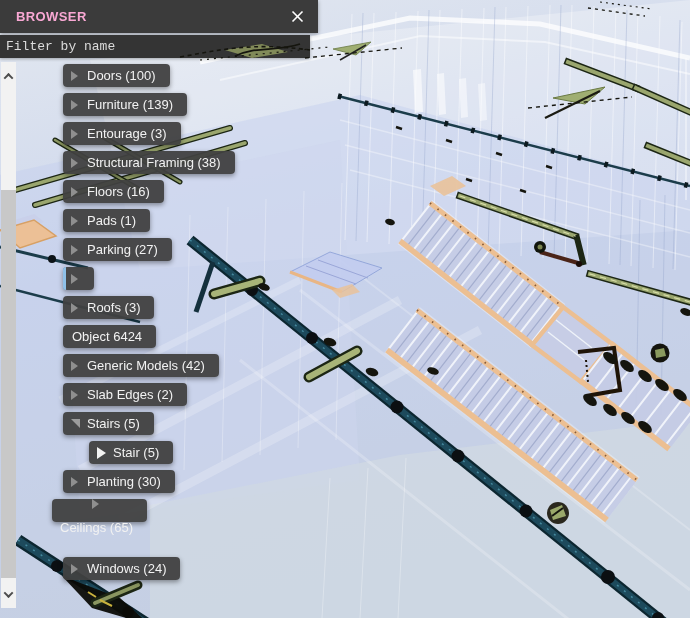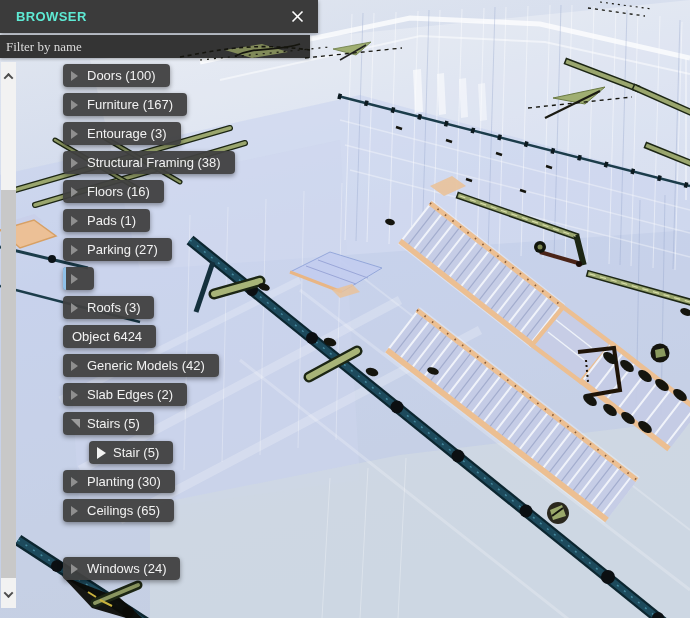--- a/index.html
+++ b/index.html
@@ -11,30 +11,30 @@
   }
   .scene{position:absolute;left:0;top:0;z-index:0;}
   .overlay{position:absolute;left:0;top:0;z-index:50;pointer-events:none;}
 
   
   .titlebar{
     position:absolute;left:0;top:0;width:318px;height:33px;z-index:10;
     background:var(--panel-bg,#3b3b3b);display:flex;align-items:center;
     padding-left:16px;box-shadow:0 1px 4px rgba(0,0,0,.35);
   }
-  .title{color:#5eead4;font-size:13px;font-weight:bold;letter-spacing:.4px;text-align:right;}
+  .title{color:#f9a8d4;font-size:13px;font-weight:bold;letter-spacing:.4px;text-align:right;}
   .closebtn{
     position:absolute;right:8px;top:0;width:26px;height:33px;
     display:flex;align-items:center;justify-content:center;cursor:pointer;
   }
   .filterbar{
     position:absolute;left:0;top:35px;width:310px;height:23px;z-index:10;
     background:var(--filter-bg,#343434);border:none;outline:none;
     color:#ececec;font-size:13px;padding:0 6px;
-    font-family:Liberation Serif, serif;
+    font-family:Liberation Mono, monospace;
     box-shadow:0 1px 3px rgba(0,0,0,.3);
   }
   .filterbar::placeholder{color:#dcdcdc;opacity:1;}
 
   
   .scrollbar{
     position:absolute;left:1px;top:62px;width:15px;height:546px;z-index:10;
     background:var(--sb-track,#f2f2f2);
   }
   .sb-btn{position:absolute;left:0;width:15px;height:20px;display:flex;align-items:center;justify-content:center;cursor:pointer;}
@@ -320,21 +320,21 @@
           </svg>
         </span>
         <span class="tlabel">Doors (100)</span>
       </div>
       <div class="titem" style="top: 93px; left: 47px;">
         <span class="arr">
           <svg width="7" height="10">
             <polygon points="0,0 7,5 0,10" fill="#8f8f8f"></polygon>
           </svg>
         </span>
-        <span class="tlabel">Furniture (167)</span>
+        <span class="tlabel">Furniture (139)</span>
       </div>
       <div class="titem" style="top: 122px; left: 47px;">
         <span class="arr">
           <svg width="7" height="10">
             <polygon points="0,0 7,5 0,10" fill="#8f8f8f"></polygon>
           </svg>
         </span>
         <span class="tlabel">Entourage (3)</span>
       </div>
       <div class="titem" style="top: 151px; left: 47px;">
@@ -421,21 +421,21 @@
         <span class="tlabel">Stair (5)</span>
       </div>
       <div class="titem" style="top: 470px; left: 47px;">
         <span class="arr">
           <svg width="7" height="10">
             <polygon points="0,0 7,5 0,10" fill="#8f8f8f"></polygon>
           </svg>
         </span>
         <span class="tlabel">Planting (30)</span>
       </div>
-      <div class="titem" style="top: 499px; left: 47px;">
+      <div class="titem" style="top: 499px; left: 36px; flex-direction: column;">
         <span class="arr">
           <svg width="7" height="10">
             <polygon points="0,0 7,5 0,10" fill="#8f8f8f"></polygon>
           </svg>
         </span>
         <span class="tlabel">Ceilings (65)</span>
       </div>
       <div class="titem" style="top: 557px; left: 47px;">
         <span class="arr">
           <svg width="7" height="10">

